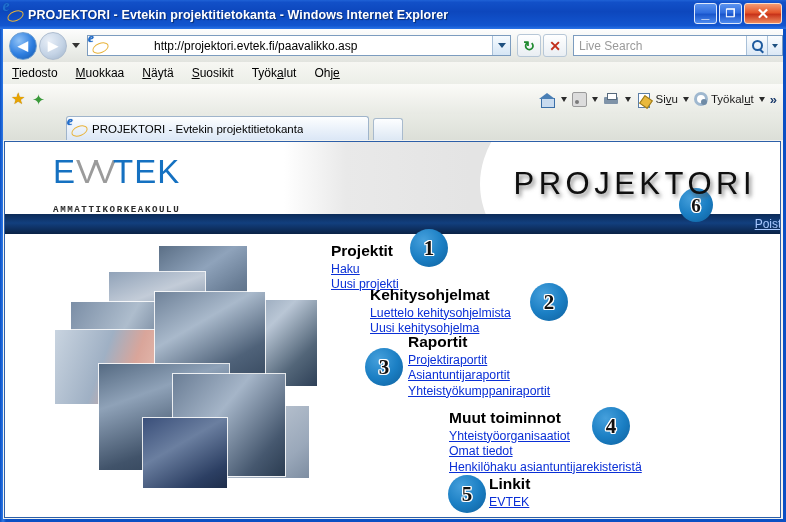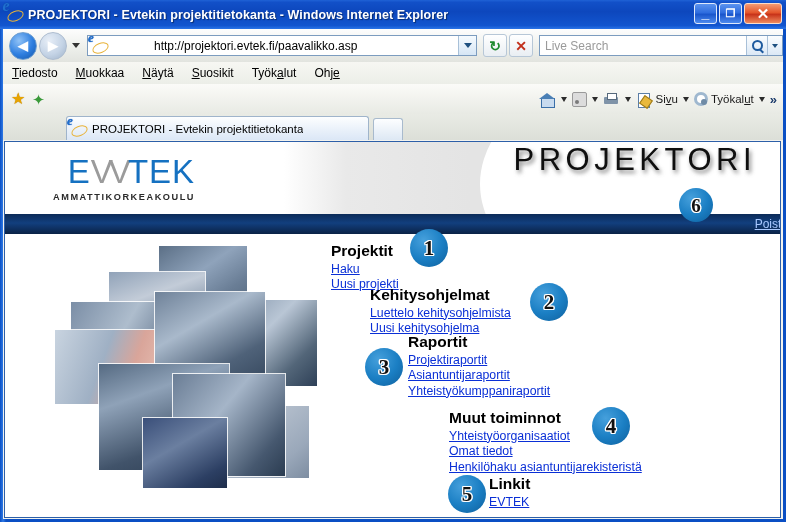--- a/index.html
+++ b/index.html
@@ -141,21 +141,21 @@
   }
   .tbtn {
     width: 22px; height: 21px; margin-left: 2px;
     border: 1px solid transparent;
     display: flex; align-items: center; justify-content: center;
     flex: 0 0 auto; font-size: 14px; font-weight: bold;
   }
   .tbtn.refresh { color: #1f8a2f; border-color:#b7c7d7; border-radius:3px; background:linear-gradient(to bottom,#ffffff,#e9eef3);}
   .tbtn.stop { color: #c22f1b; border-color:#b7c7d7; border-radius:3px; background:linear-gradient(to bottom,#ffffff,#e9eef3);}
   .search-box {
-    width: 244px; height: 21px; margin-left: 6px; flex: 0 0 auto;
+    width: 210px; height: 21px; margin-left: 6px; flex: 0 0 auto;
     background: #fff; border: 1px solid #7c9cbf;
     display: flex; align-items: center;
     box-sizing: border-box;
   }
   .search-box .ph {
     font-size: 12px; color: #9a9a9a; padding-left: 5px; flex: 1 1 auto;
   }
   .search-go {
     width: 20px; height: 19px; flex:0 0 auto;
     background: linear-gradient(to bottom, #fbfdff, #dbe8f5);
@@ -279,24 +279,24 @@
   }
   .logo-main {
     font-size: 33px; font-weight: normal; letter-spacing: 1px;
     line-height: 1; white-space: nowrap;
     font-family: "Liberation Sans", sans-serif;
   }
   .logo-main .b { color: #1571c1; }
   .logo-main .g { color: #9b9b9b; letter-spacing: -4px; margin: 0 1px 0 0;}
   .logo-sub {
     font-size: 9.2px; letter-spacing: 1.55px; color: #2b2b2b;
-    margin-top: 4px; font-weight: bold; white-space: nowrap;
+    margin-top: 16px; font-weight: bold; white-space: nowrap; font-family: Liberation Mono, monospace;
   }
   .site-title {
-    position: absolute; right: 24px; top: 0; z-index: 3;
+    position: absolute; right: 24px; top: 24px; z-index: 3;
     font-size: 31px; letter-spacing: 4.5px; color: #0f0f0f;
     text-shadow: 2px 3px 4px rgba(90,90,90,0.75);
     white-space: nowrap;
     margin-left: 48px;
   }
 
   
   .navy-bar {
     position: relative; height: 20px;
     background: linear-gradient(to bottom, #0b2b58 0%, #123f7e 45%, #0a2246 100%);

